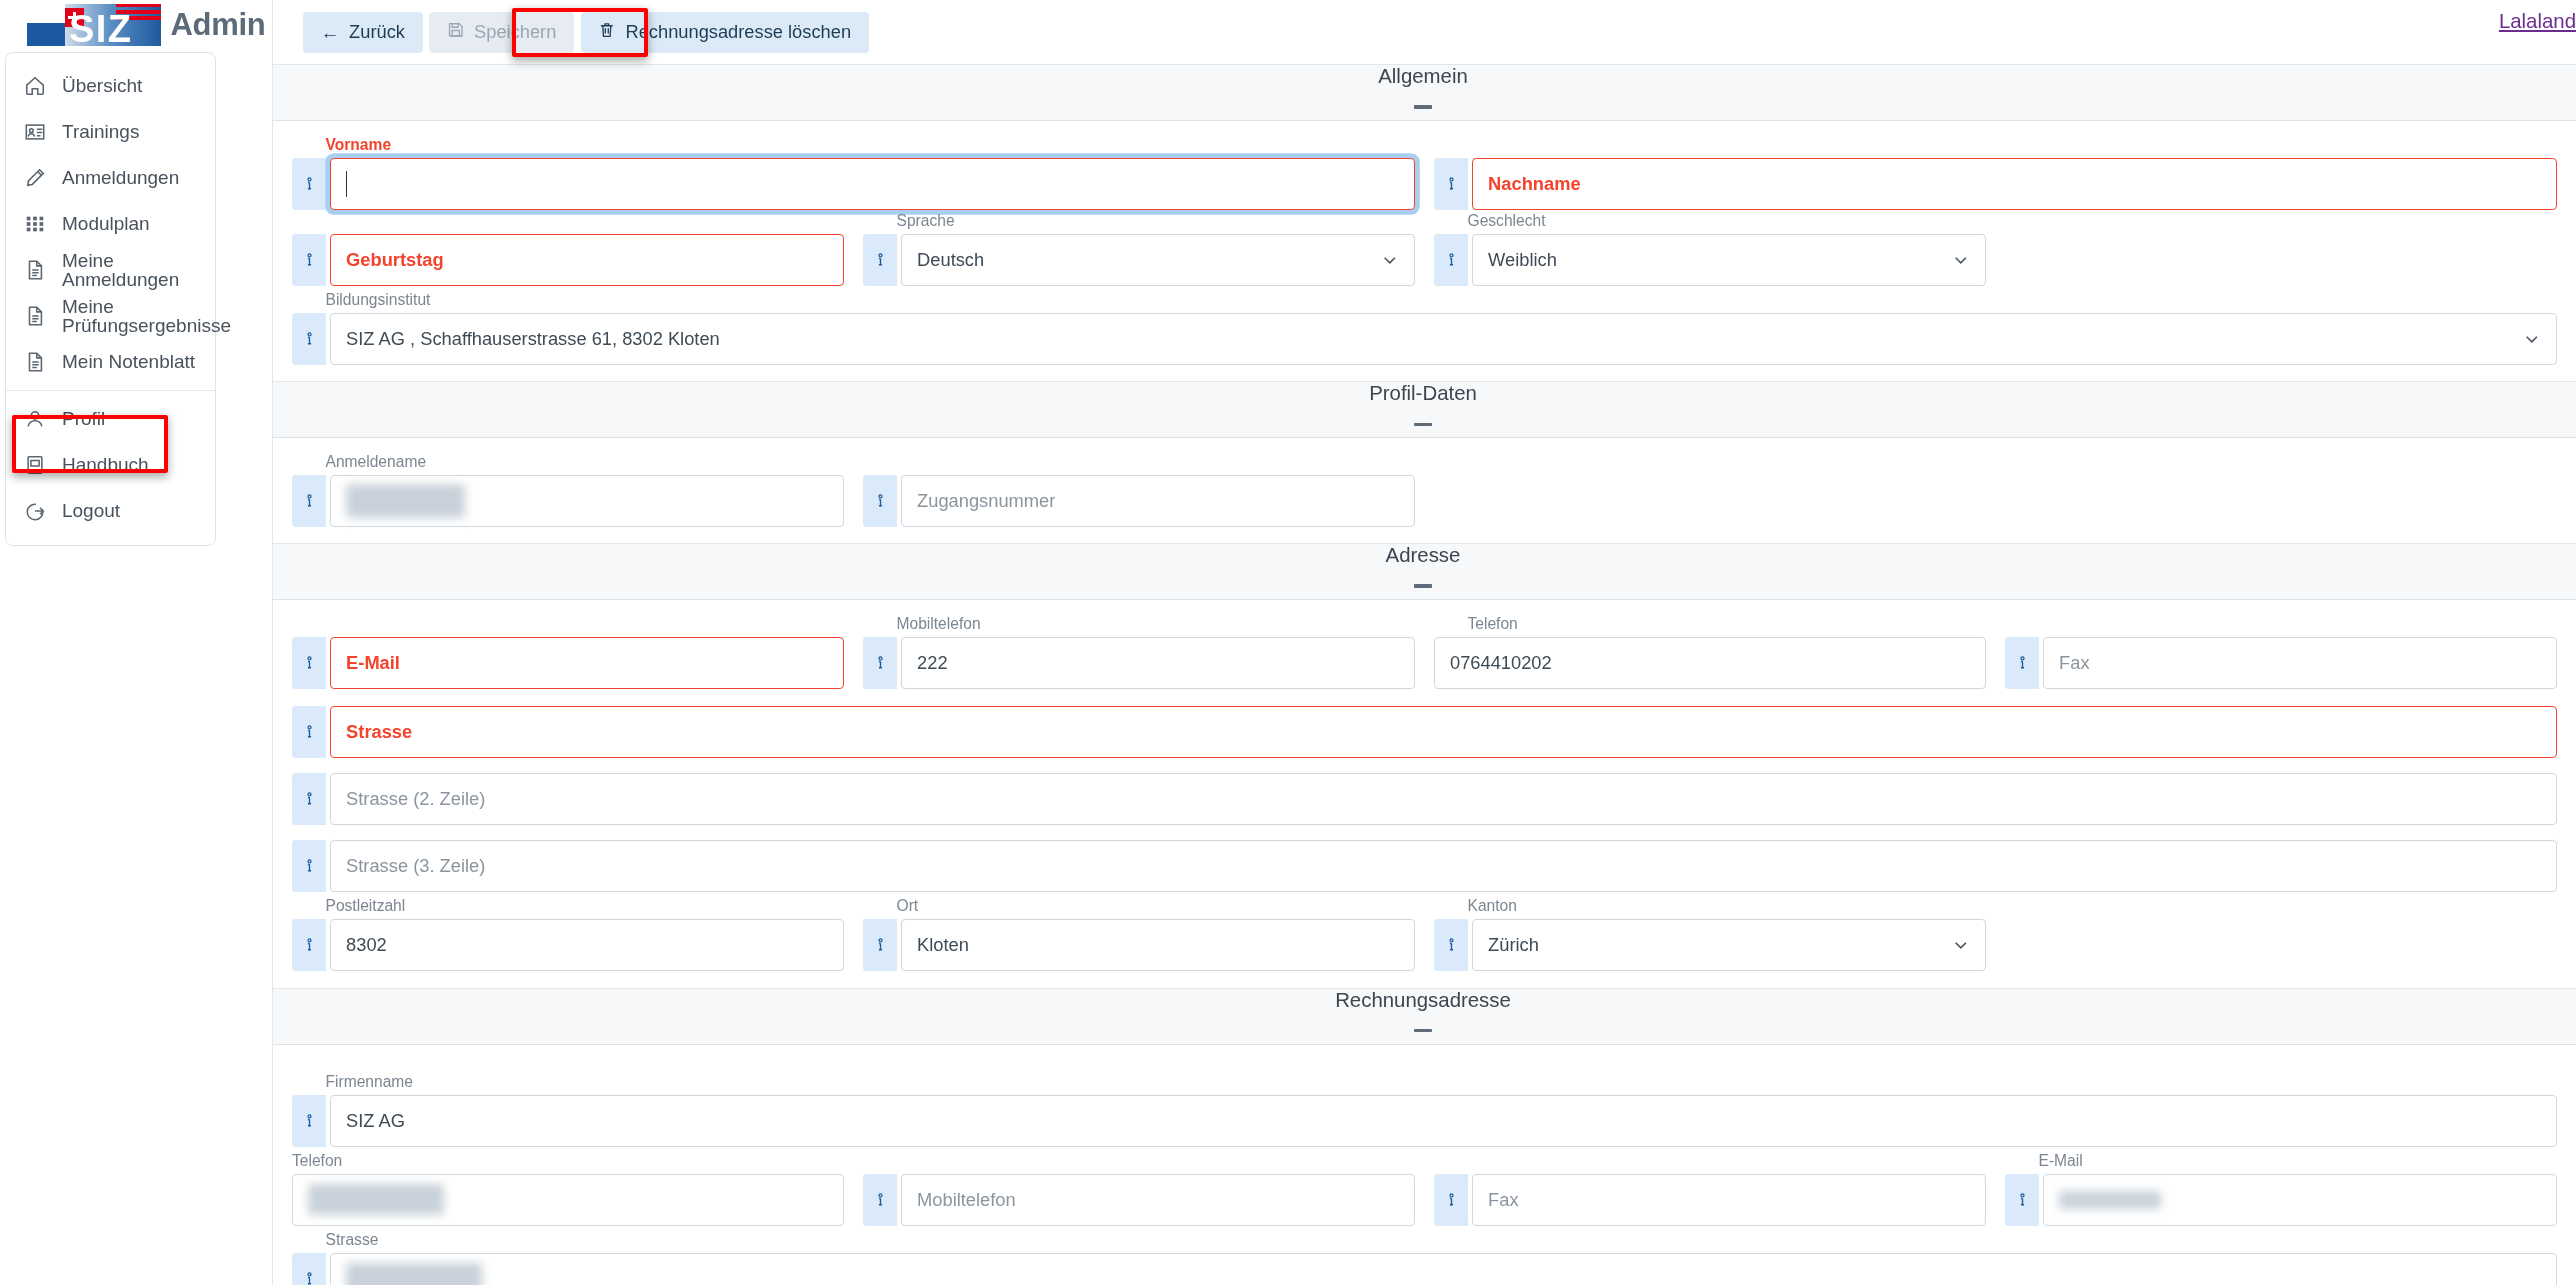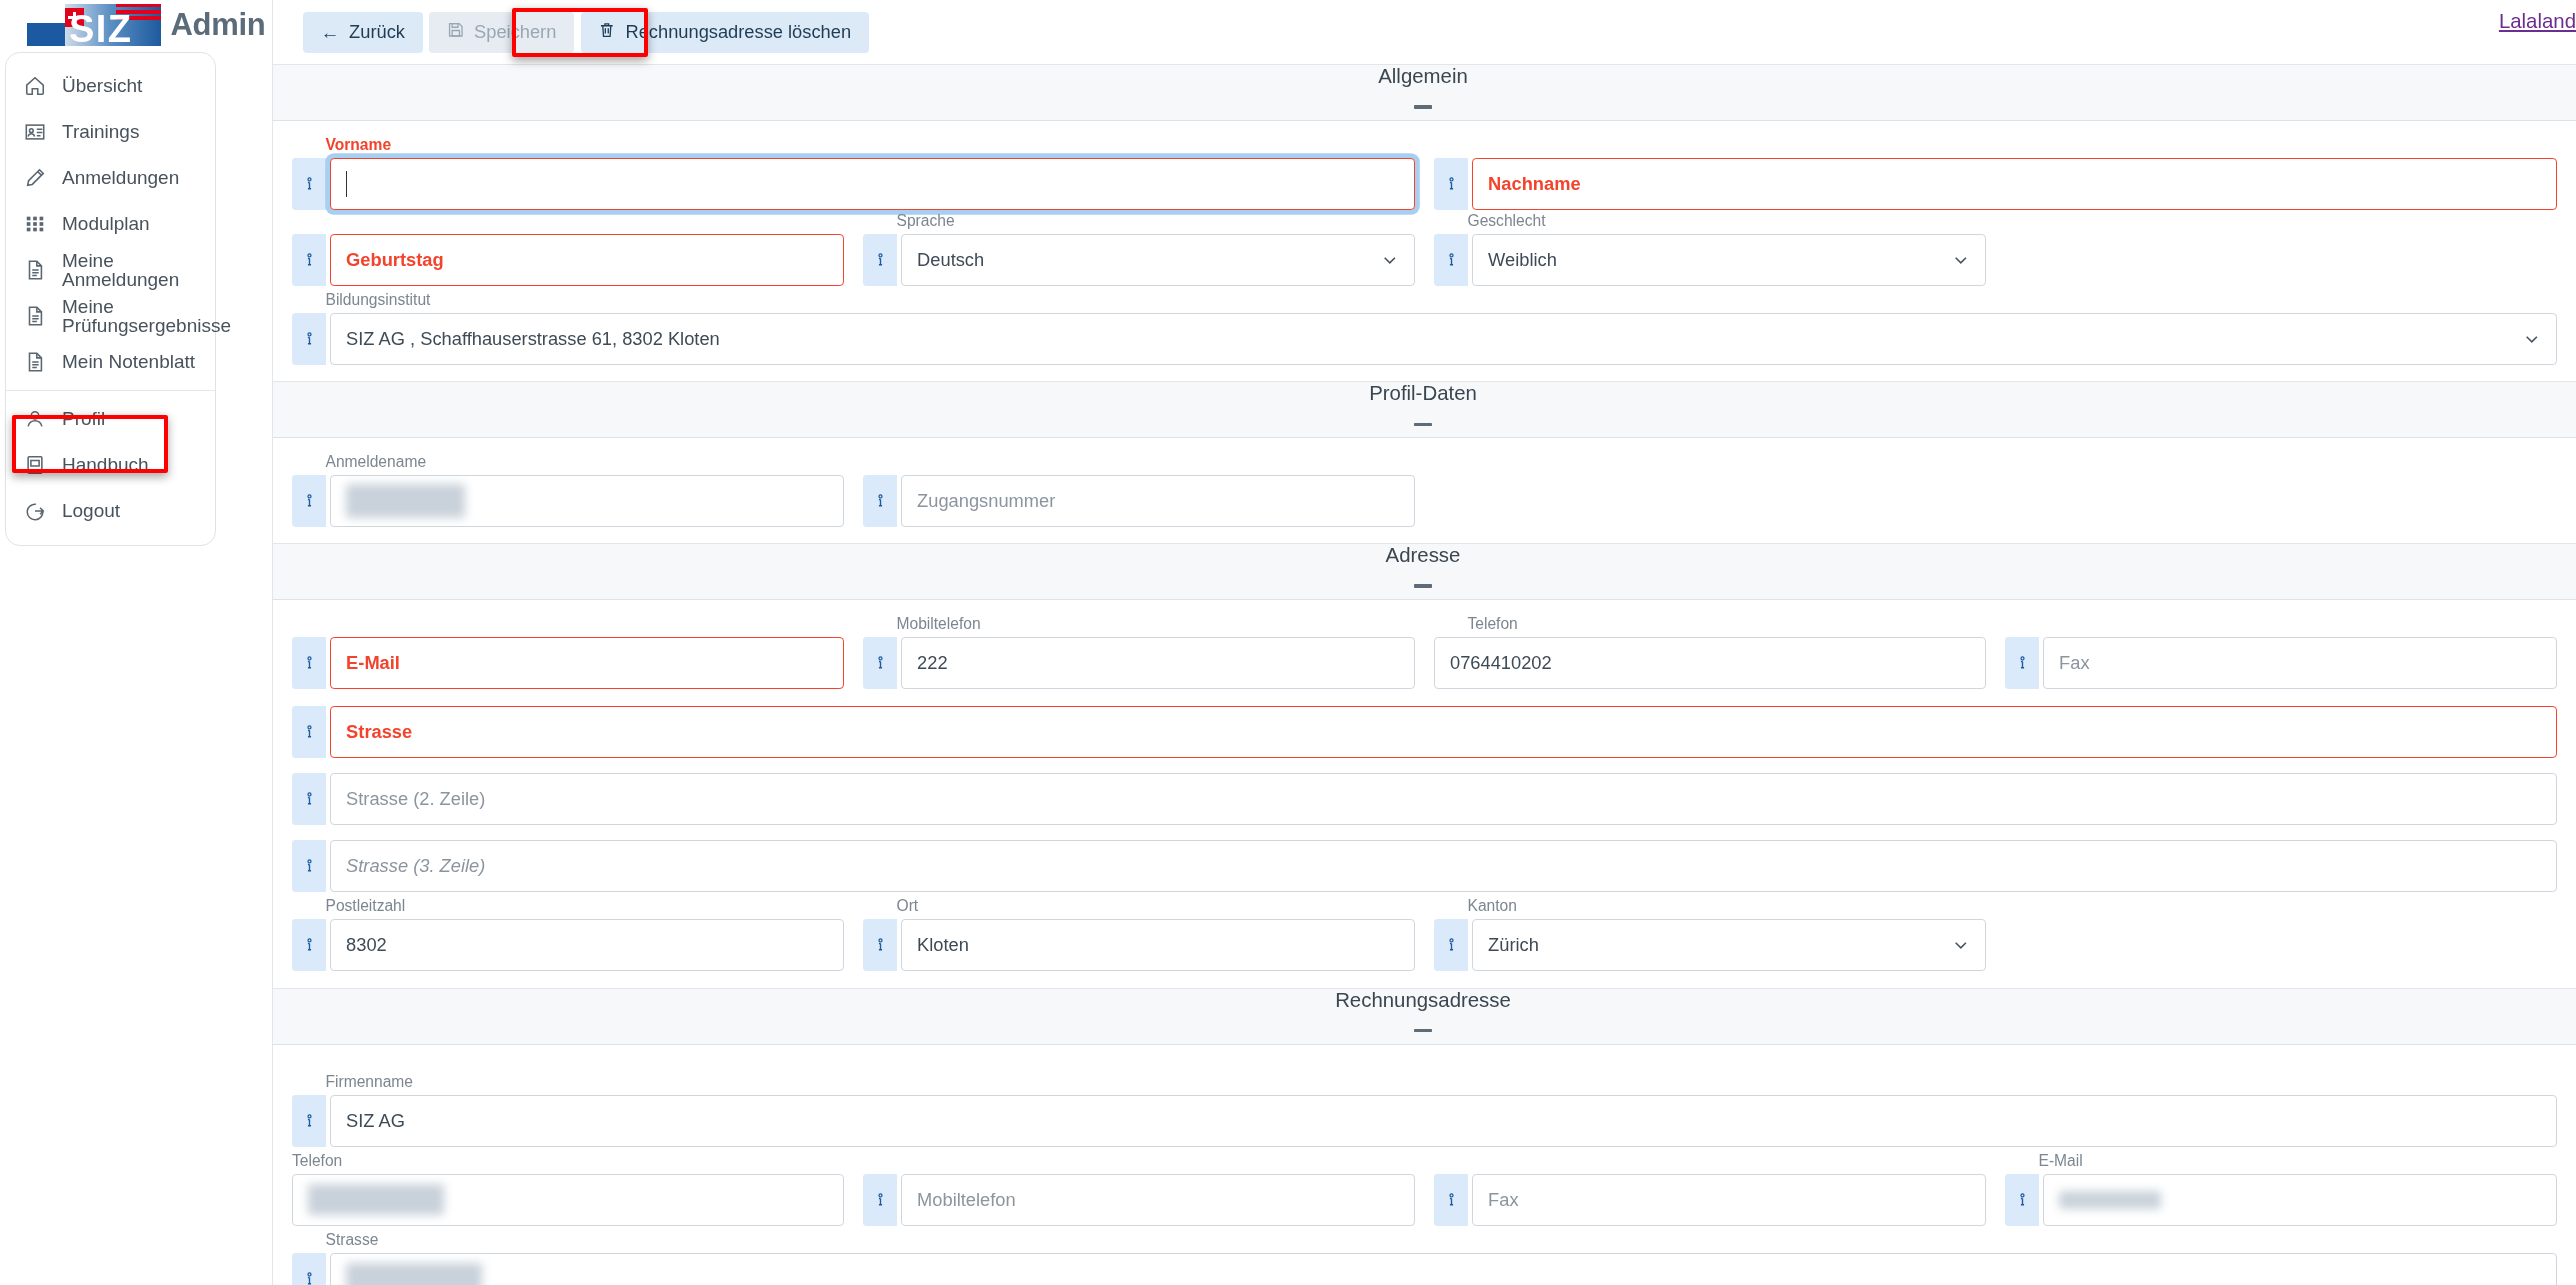--- a/index.html
+++ b/index.html
@@ -30,21 +30,21 @@
   .logo-mark .swiss:before { content: ""; position: absolute; left: 8.1px; top: 3.4px; width: 2.7px; height: 12.2px; background: #fff; }
   .logo-mark .swiss:after  { content: ""; position: absolute; left: 3.4px; top: 8.1px; width: 12.2px; height: 2.7px; background: #fff; }
   .logo-mark .stripes { position: absolute; right: 0px; top: 0px; width: 45px; height: 17.6px; }
   .logo-mark .stripes i { display: block; height: 3.4px; background: #e2001a; margin-bottom: 2.7px; }
   .logo-siz { position: absolute; left: 42px; top: 4.1px; font-size: 38px; font-weight: bold;
     color: #ffffff; letter-spacing: 1.4px; font-family: "Liberation Sans", sans-serif; }
   .logo-admin { font-size: 31px; font-weight: bold; color: #5c6b7a; letter-spacing: -0.3px; }
 
   .sidebar {
     position: absolute; top: 52px; left: 5.4px; width: 211px;
-    background: #ffffff; border: 0.7px solid #dfe3e8; border-radius: 15px;
+    background: #ffffff; border: 0.7px solid #dfe3e8; border-radius: 8px;
     padding: 9.5px 0 11px 0;
   }
   .nav-item { display: flex; align-items: center; gap: 15px; height: 46px; padding: 0 0 0 17.6px;
     font-size: 19px; color: #48525c; cursor: pointer; position: relative; }
   .nav-item .label { line-height: 1; }
   .nav-ico { width: 23px; height: 23px; flex: 0 0 23px; display: flex; align-items: center; justify-content: center; }
   .nav-ico svg { width: 22px; height: 22px; stroke: #5a6670; fill: none; stroke-width: 1.7; }
   .nav-divider { height: 0.7px; background: #e4e8ec; margin: 5.4px 0 5.4px 0; }
   .nav-item.annotated { }
   .annot-box { position: absolute; border: 4.8px solid #ff0000; border-radius: 2px;
@@ -487,21 +487,21 @@
                 <svg viewBox="0 0 24 24">
                     <circle cx="12" cy="5" r="2.4" fill="none" stroke="#1d5a9e" stroke-width="2"></circle>
                     <path d="M12 10v10M9.5 20h5M9.5 10h2.5" stroke="#1d5a9e" stroke-width="2.2" fill="none"></path>
                   </svg>
               </span>
               <div class="ctrl ph">Strasse (2. Zeile)</div>
             </div>
           </div>
         </div>
 
-        <div class="row" style="margin-top:15px;font-style:italic;">
+        <div class="row" style="margin-top:15px;">
           <div class="field w-full">
             <div class="field-inner">
               <span class="ipfx">
                 <svg viewBox="0 0 24 24">
                     <circle cx="12" cy="5" r="2.4" fill="none" stroke="#1d5a9e" stroke-width="2"></circle>
                     <path d="M12 10v10M9.5 20h5M9.5 10h2.5" stroke="#1d5a9e" stroke-width="2.2" fill="none"></path>
                   </svg>
               </span>
               <div class="ctrl ph">Strasse (3. Zeile)</div>
             </div>

